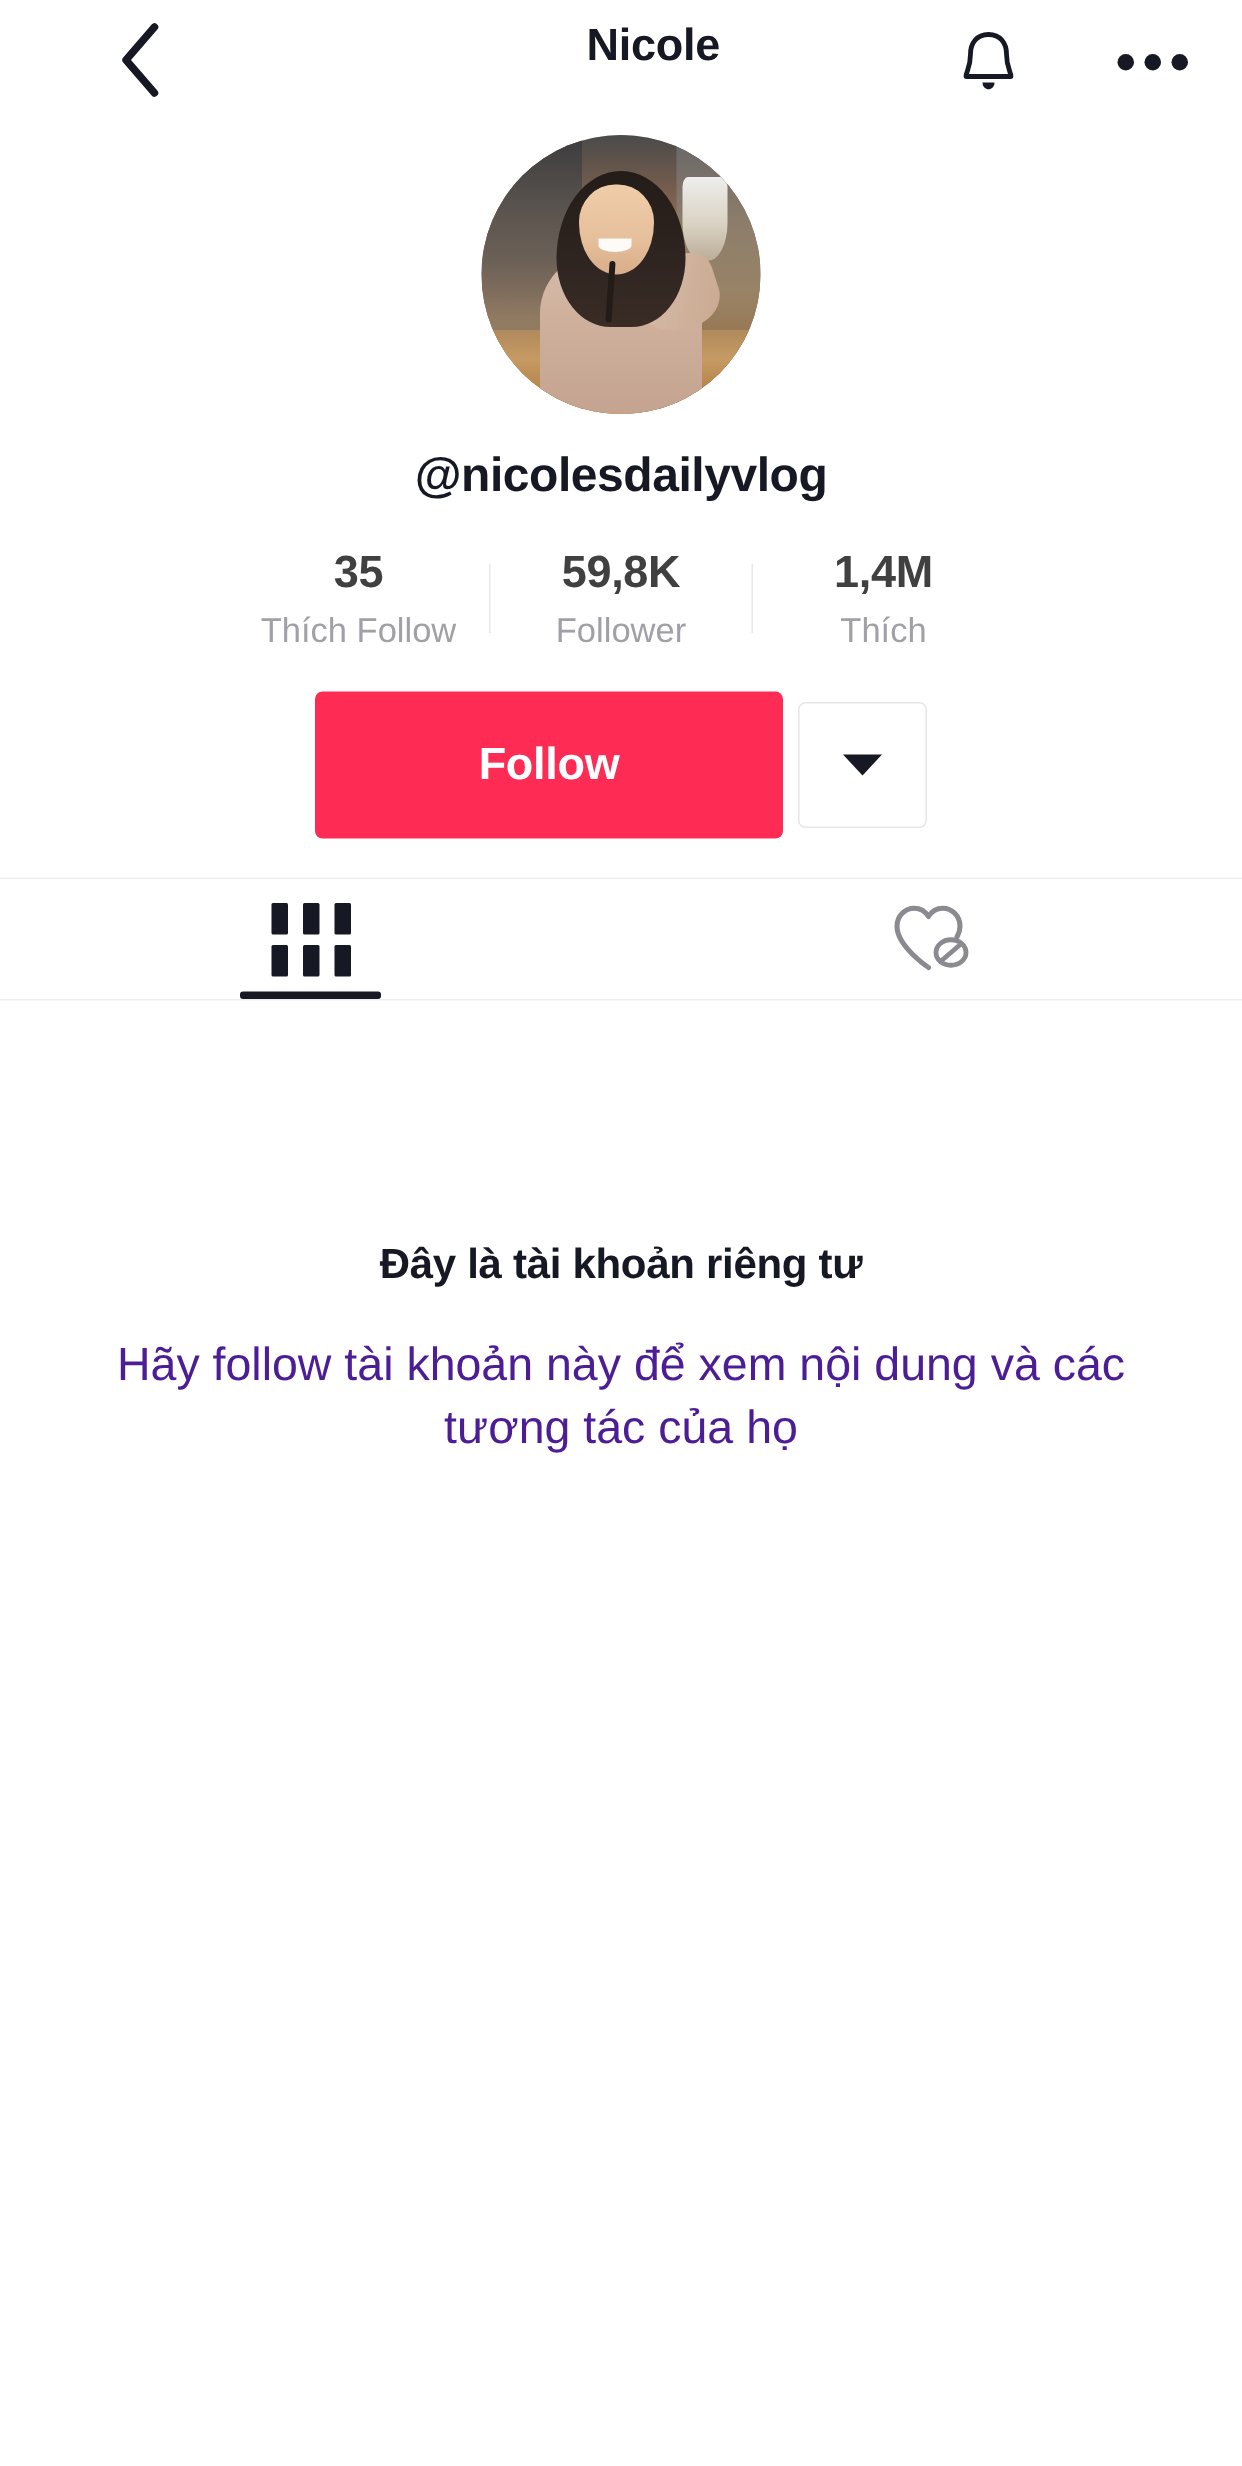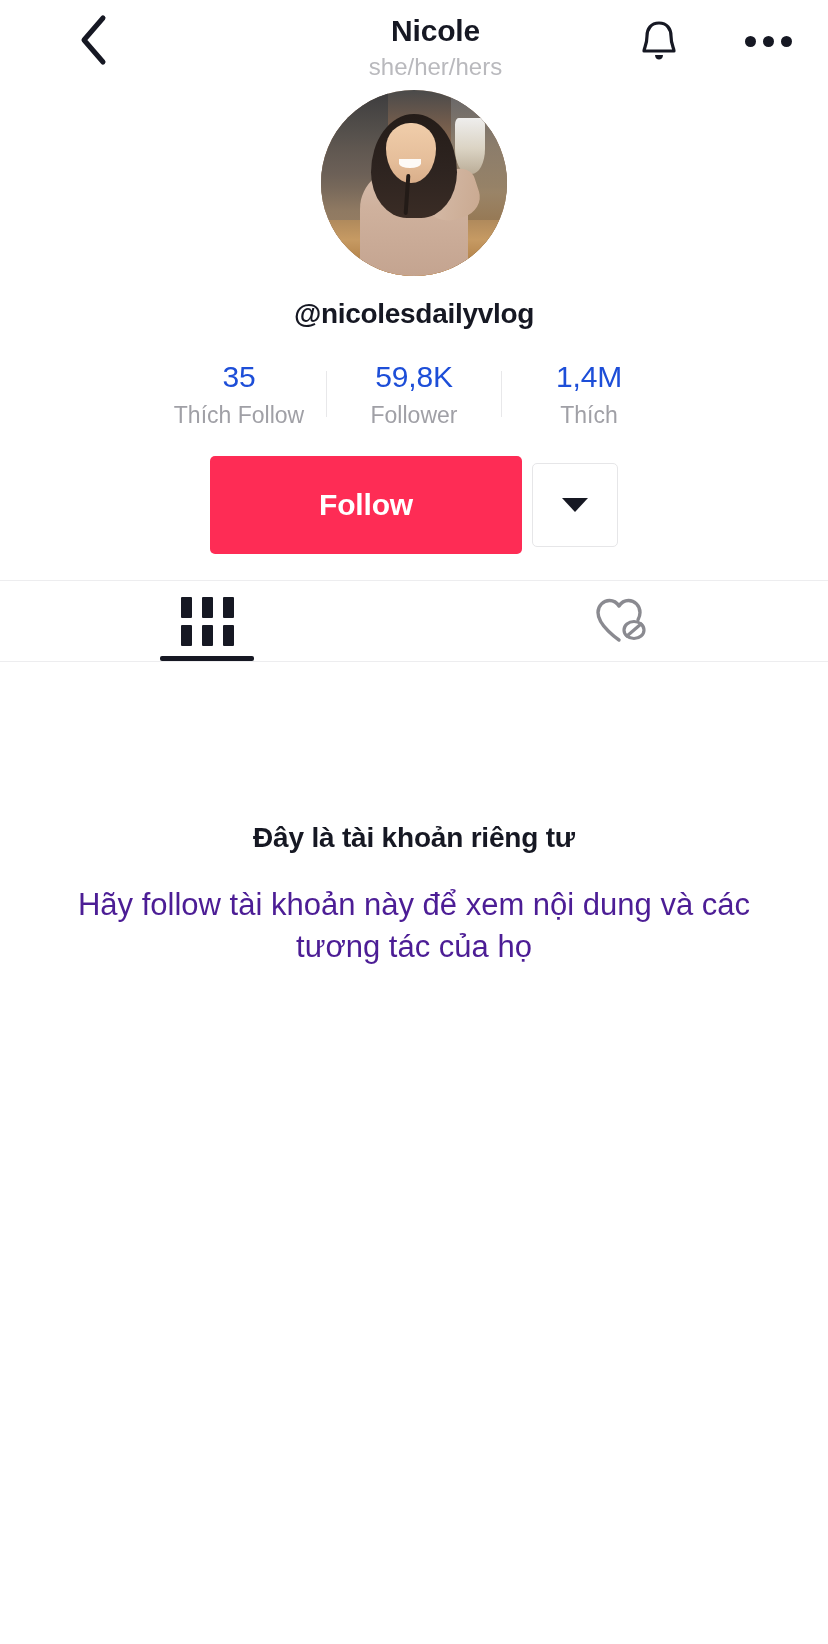--- a/index.html
+++ b/index.html
@@ -191,43 +191,43 @@
     width: 4px; height: 22%;
     background: #231b17;
     transform: rotate(4deg);
     border-radius: 2px;
   }
 
   
   .username {
     margin-top: 22px;
     text-align: center;
-    font-size: 28px;
+    font-size: 32px;
     font-weight: bold;
     color: #161823;
     letter-spacing: -0.3px;
   }
 
   
   .stats {
     margin-top: 28px;
     display: flex;
     justify-content: center;
     align-items: center;
   }
 
   .stat {
     width: 174px;
     text-align: center;
   }
 
   .stat-value {
     font-size: 30px;
-    font-weight: normal;
-    color: #1d4ed8;
+    font-weight: bold;
+    color: #404040;
     line-height: 38px;
     letter-spacing: -0.2px;
   }
 
   .stat-label {
     margin-top: 4px;
     font-size: 23px;
     color: #a0a0a6;
     line-height: 30px;
   }
@@ -356,21 +356,20 @@
   <div class="header">
 
     <div class="back-btn">
       <svg width="30" height="52" viewBox="0 0 30 52">
         <polyline points="25,4 6,26 25,48" fill="none" stroke="#161823" stroke-width="5" stroke-linecap="round" stroke-linejoin="round"></polyline>
       </svg>
     </div>
 
     <div class="header-center">
       <div class="header-title">Nicole</div>
-      <div class="header-subtitle">she/her/hers</div>
     </div>
 
     <div class="bell-btn">
       <svg width="42" height="46" viewBox="0 0 42 46">
         <path d="M21 5 C13 5 9 11 9 18 C9 27 6 30 6 33 L36 33 C36 30 33 27 33 18 C33 11 29 5 21 5 Z" fill="none" stroke="#161823" stroke-width="3.2" stroke-linejoin="round"></path>
         <path d="M17 37 C17 40 19 41.5 21 41.5 C23 41.5 25 40 25 37 Z" fill="#161823"></path>
       </svg>
     </div>
 
     <div class="more-btn">

